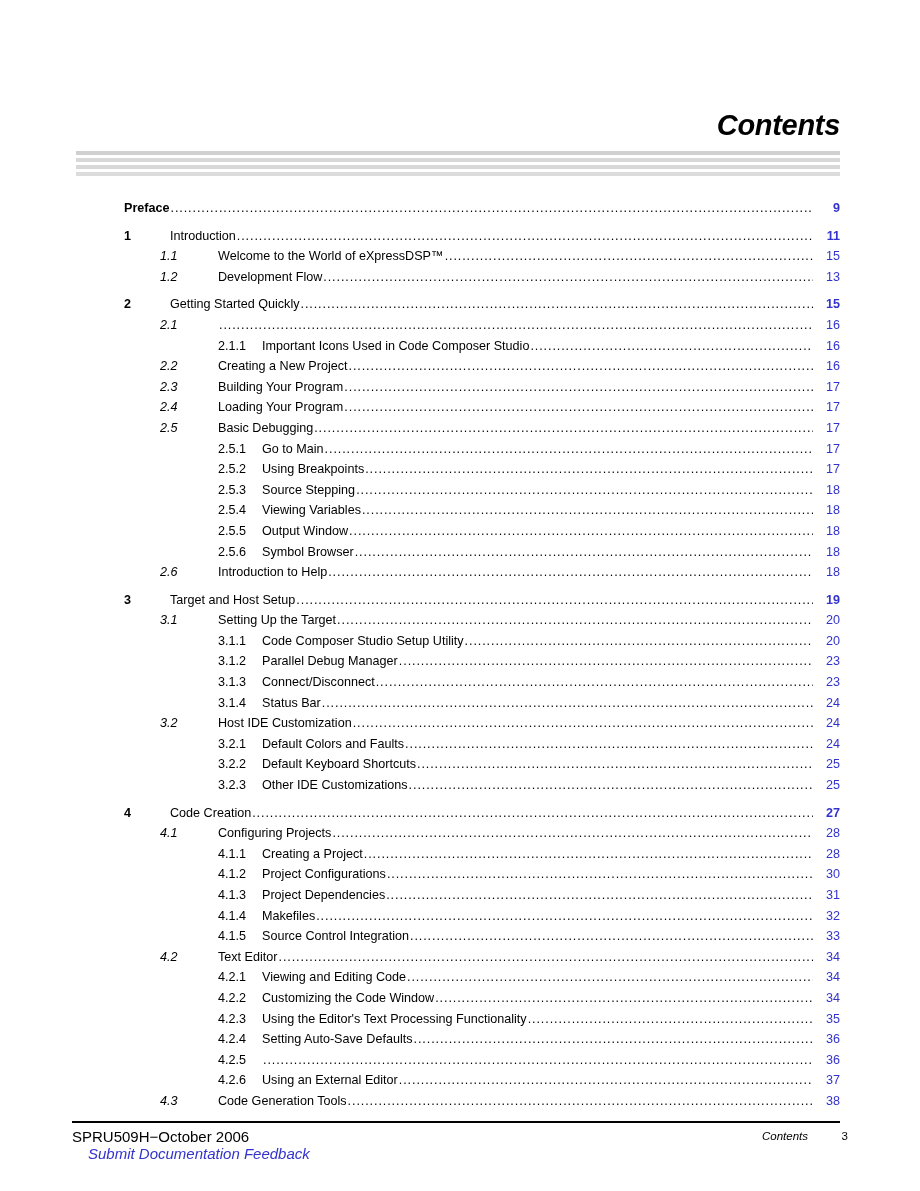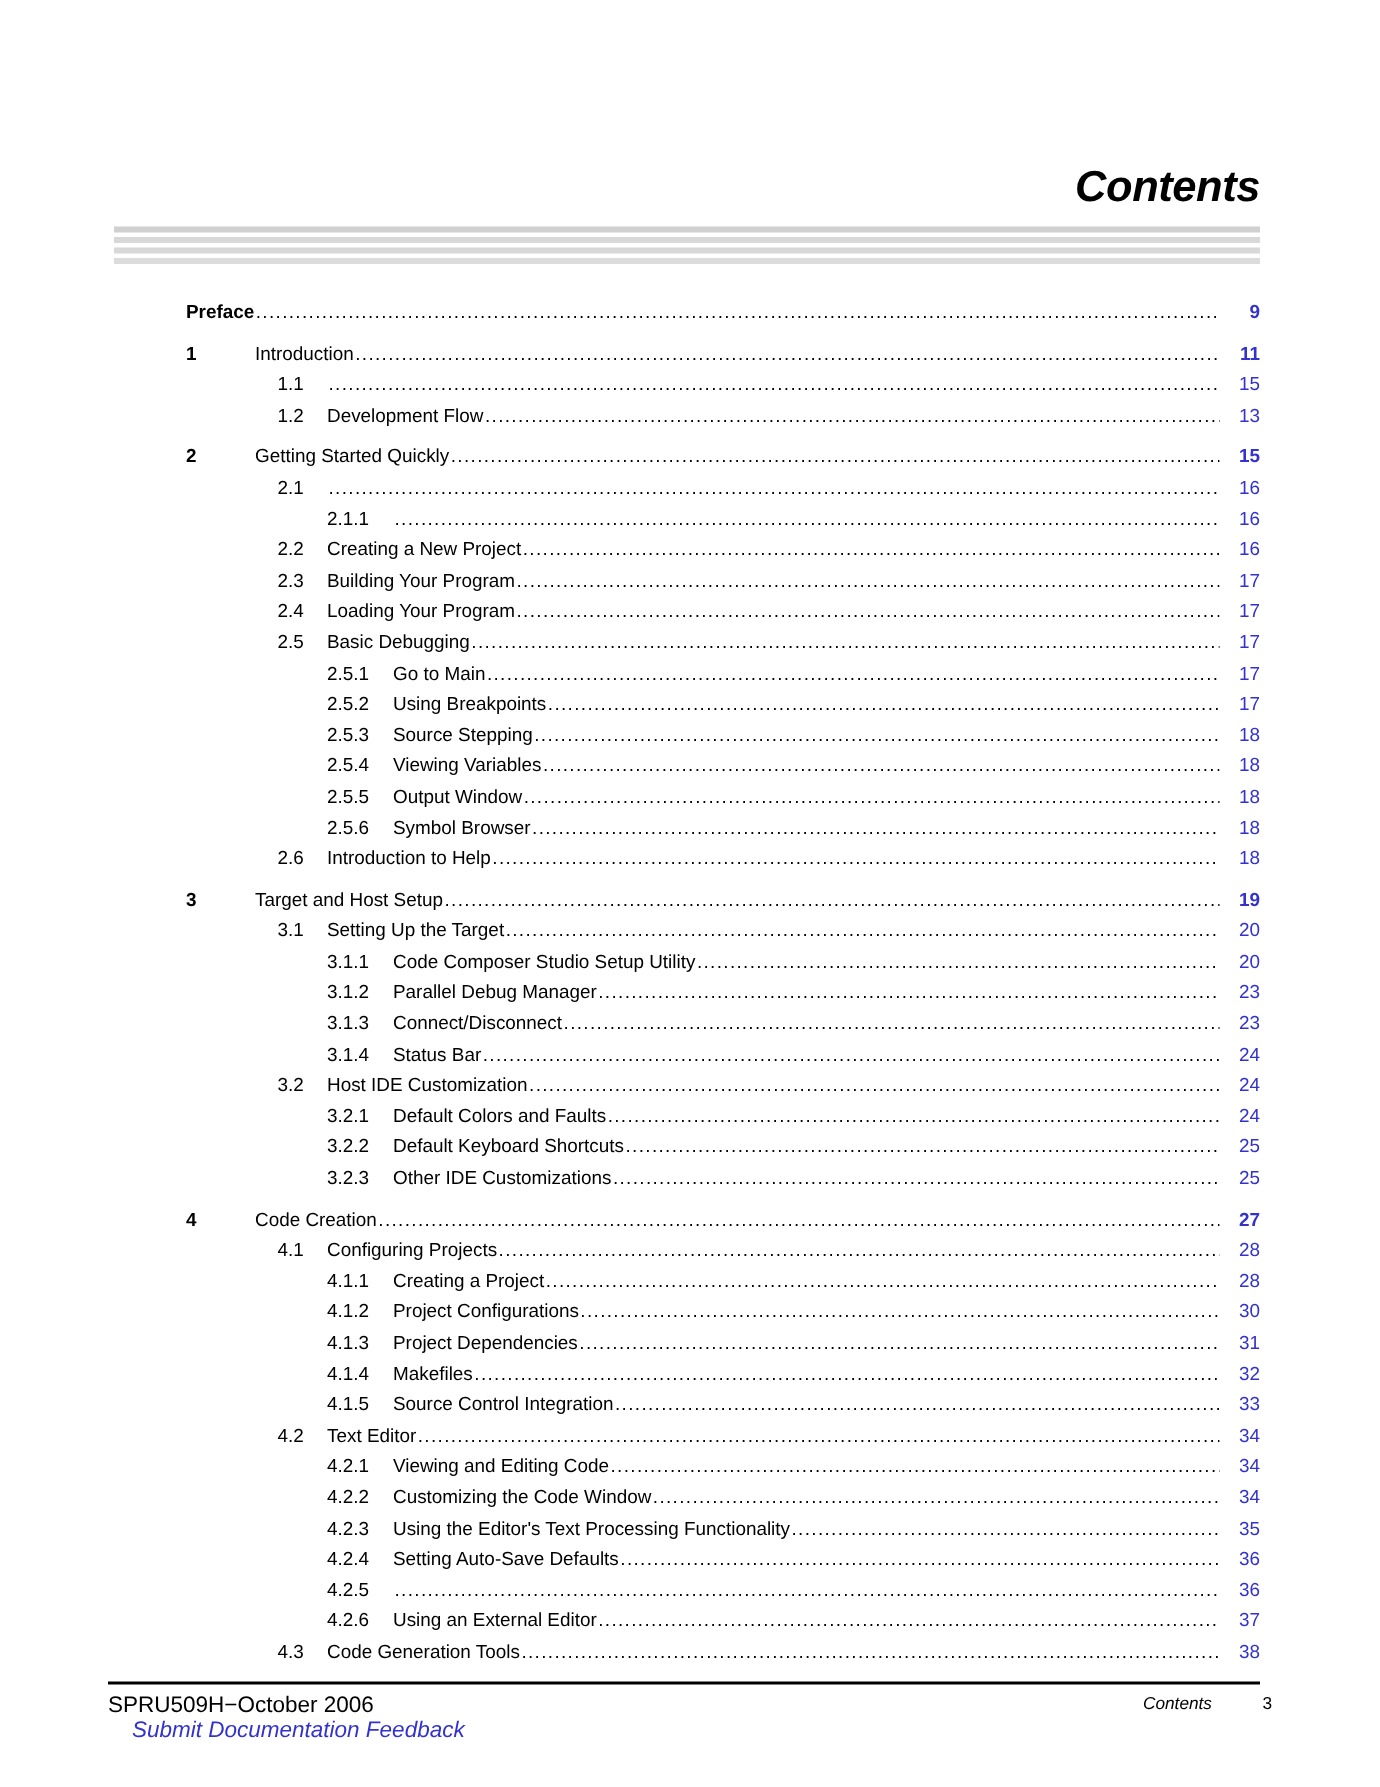--- a/index.html
+++ b/index.html
@@ -112,21 +112,21 @@
     line-height: 20.6px;
   }
   .lvl0 .label-wrap { left: 124px; }
   .lvl0 .label, .lvl0 .pageno { font-weight: bold; }
 
   .lvl1 .num  { left: 124px; font-weight: bold; }
   .lvl1 .label-wrap { left: 170px; }
   .lvl1 .label { font-weight: normal; }
   .lvl1 .pageno { font-weight: bold; }
 
-  .lvl2 .num  { left: 185px; }
+  .lvl2 .num  { left: 160px; font-style: italic; }
   .lvl2 .label-wrap { left: 218px; }
 
   .lvl3 .num  { left: 218px; }
   .lvl3 .label-wrap { left: 262px; }
 
   
   .footer-rule {
     position: absolute;
     left: 72px;
     top: 1121px;
@@ -197,20 +197,21 @@
         <div class="num">1</div>
         <div class="label-wrap">
           <span class="label">Introduction</span>
           <span class="leader">.......................................................................................................................................................................................................</span>
           <span class="pageno">11</span>
         </div>
       </div>
       <div class="toc-row lvl2">
         <div class="num">1.1</div>
         <div class="label-wrap">
+          <span class="label">Welcome to the World of eXpressDSP™</span>
           <span class="leader">.......................................................................................................................................................................................................</span>
           <span class="pageno">15</span>
         </div>
       </div>
       <div class="toc-row lvl2">
         <div class="num">1.2</div>
         <div class="label-wrap">
           <span class="label">Development Flow</span>
           <span class="leader">.......................................................................................................................................................................................................</span>
           <span class="pageno">13</span>
@@ -227,20 +228,21 @@
       <div class="toc-row lvl2">
         <div class="num">2.1</div>
         <div class="label-wrap">
           <span class="leader">.......................................................................................................................................................................................................</span>
           <span class="pageno">16</span>
         </div>
       </div>
       <div class="toc-row lvl3">
         <div class="num">2.1.1</div>
         <div class="label-wrap">
+          <span class="label">Important Icons Used in Code Composer Studio</span>
           <span class="leader">.......................................................................................................................................................................................................</span>
           <span class="pageno">16</span>
         </div>
       </div>
       <div class="toc-row lvl2">
         <div class="num">2.2</div>
         <div class="label-wrap">
           <span class="label">Creating a New Project</span>
           <span class="leader">.......................................................................................................................................................................................................</span>
           <span class="pageno">16</span>

